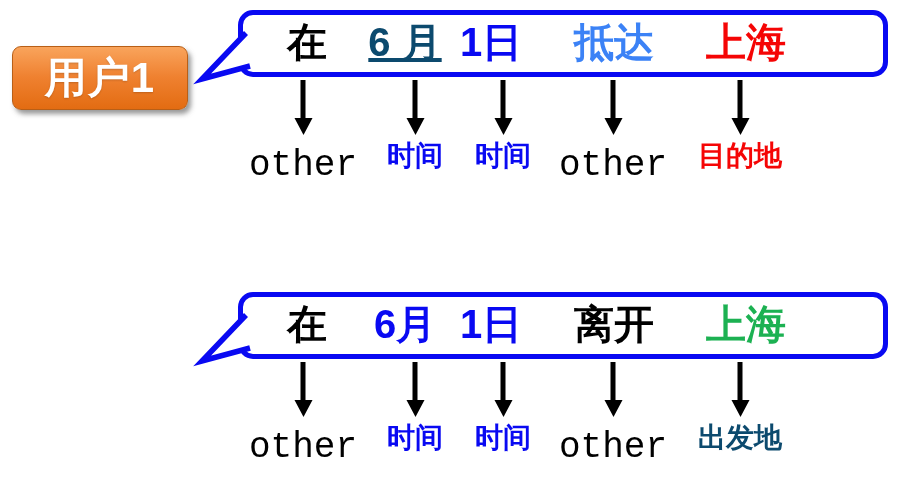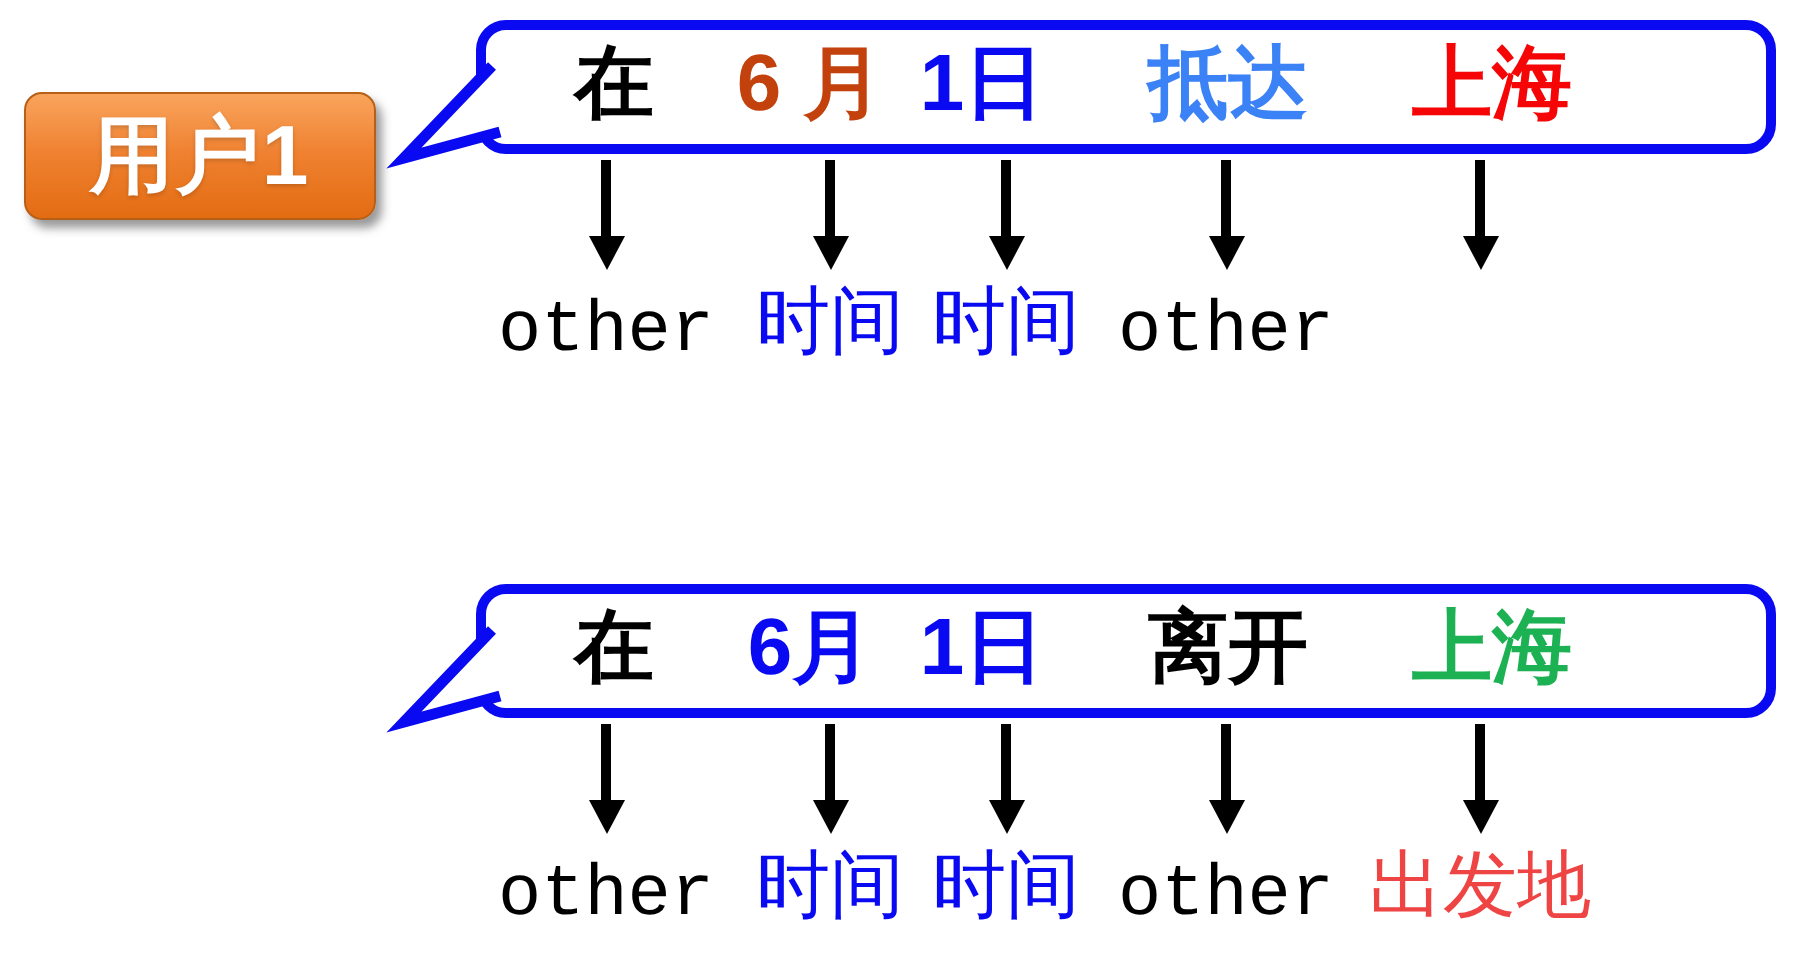--- a/index.html
+++ b/index.html
@@ -74,21 +74,21 @@
     width:0; height:0;
     border-left:9px solid transparent;
     border-right:9px solid transparent;
     border-top:17px solid #000000;
   }
 
   
   .label {
     position:absolute; top:141px;
     transform:translateX(-50%);
-    font-size:37px; font-weight:400;
+    font-size:28px; font-weight:700;
     line-height:1.1; white-space:nowrap;
   }
   .label.serif {
     font-family:Liberation Mono, monospace;
     font-weight:400; font-size:36px; top:146px;
   }
 </style>
 </head>
 <body>
 
@@ -98,35 +98,36 @@
     <div class="user-tag">
       <span>用户1</span>
     </div>
 
     <div class="bubble" style="border-color: rgb(9, 9, 242);"></div>
     <svg class="tail" viewBox="0 0 60 58" style="color: rgb(9, 9, 242);">
       <path d="M50,5 L6,51 L54,38" fill="#ffffff" stroke="currentColor" stroke-width="5.5"></path>
     </svg>
 
     <div class="token t1" style="color: rgb(0, 0, 0);">在</div>
-    <div class="token t2" style="color: #c2410c;">6 月</div>
+    <div class="token t2" style="color: #0c4a6e; text-decoration: underline;">6 月</div>
     <div class="token t3" style="color: rgb(9, 9, 242);">1日</div>
     <div class="token t4" style="color: #3b82f6;">抵达</div>
     <div class="token t5" style="color: rgb(245, 5, 5);">上海</div>
 
     <div class="arrow c1"></div>
     <div class="arrow c2"></div>
     <div class="arrow c3"></div>
     <div class="arrow c4"></div>
     <div class="arrow c5"></div>
 
     <div class="label serif c1" style="color: rgb(0, 0, 0);">other</div>
     <div class="label c2" style="color: rgb(9, 9, 242);">时间</div>
     <div class="label c3" style="color: rgb(9, 9, 242);">时间</div>
     <div class="label serif c4" style="color: rgb(0, 0, 0);">other</div>
+    <div class="label c5" style="color: rgb(245, 5, 5);">目的地</div>
   </div>
 
   <div class="sec sec-2">
 
     <div class="bubble" style="border-color: rgb(9, 9, 242);"></div>
     <svg class="tail" viewBox="0 0 60 58" style="color: rgb(9, 9, 242);">
       <path d="M50,5 L6,51 L54,38" fill="#ffffff" stroke="currentColor" stroke-width="5.5"></path>
     </svg>
 
     <div class="token t1" style="color: rgb(0, 0, 0);">在</div>
@@ -138,16 +139,16 @@
     <div class="arrow c1"></div>
     <div class="arrow c2"></div>
     <div class="arrow c3"></div>
     <div class="arrow c4"></div>
     <div class="arrow c5"></div>
 
     <div class="label serif c1" style="color: rgb(0, 0, 0);">other</div>
     <div class="label c2" style="color: rgb(9, 9, 242);">时间</div>
     <div class="label c3" style="color: rgb(9, 9, 242);">时间</div>
     <div class="label serif c4" style="color: rgb(0, 0, 0);">other</div>
-    <div class="label c5" style="color: #ef4444;">出发地</div>
+    <div class="label c5" style="color: #0c4a6e;">出发地</div>
   </div>
 
 </div>
 
 </body></html>

